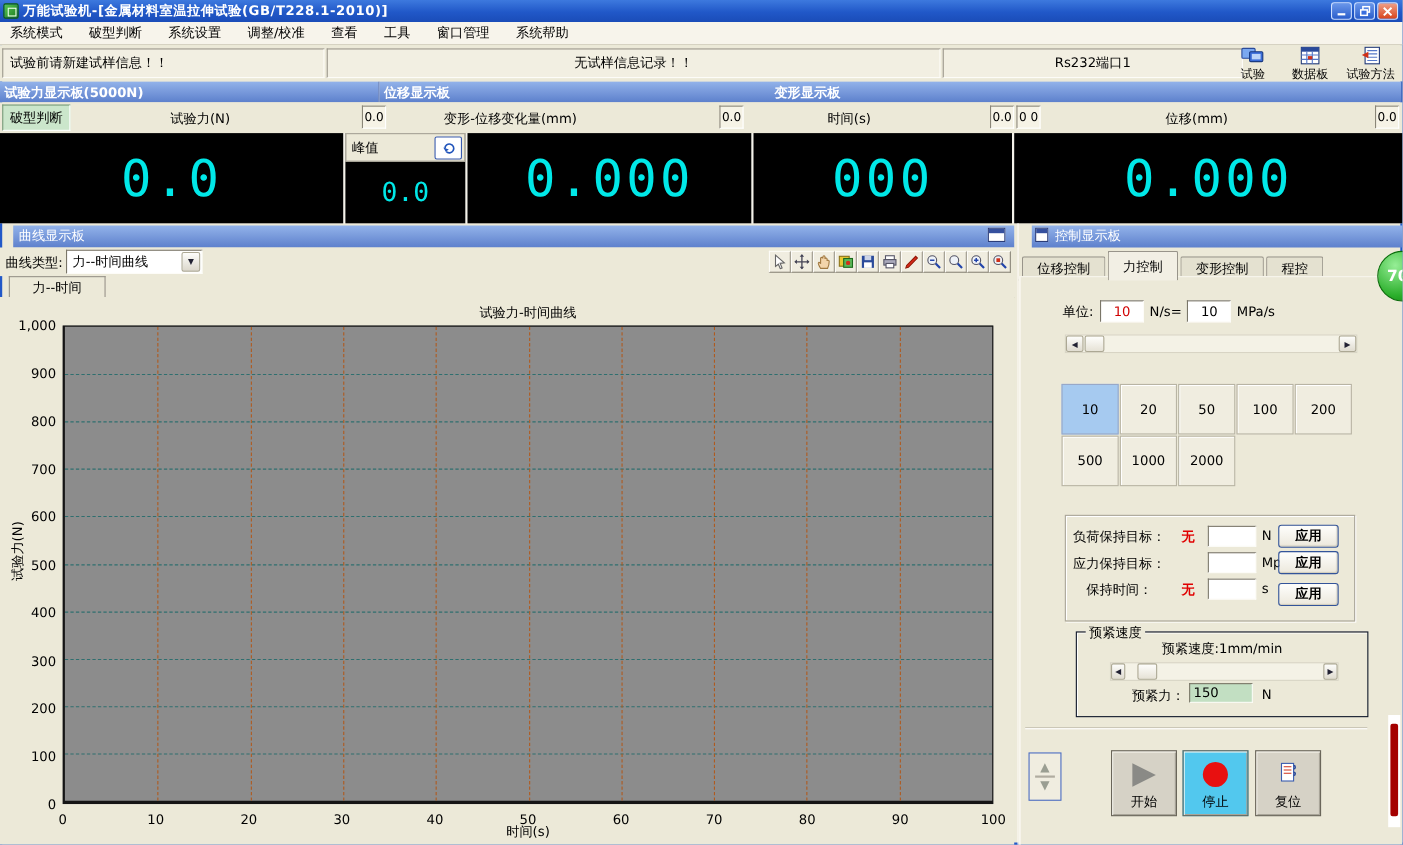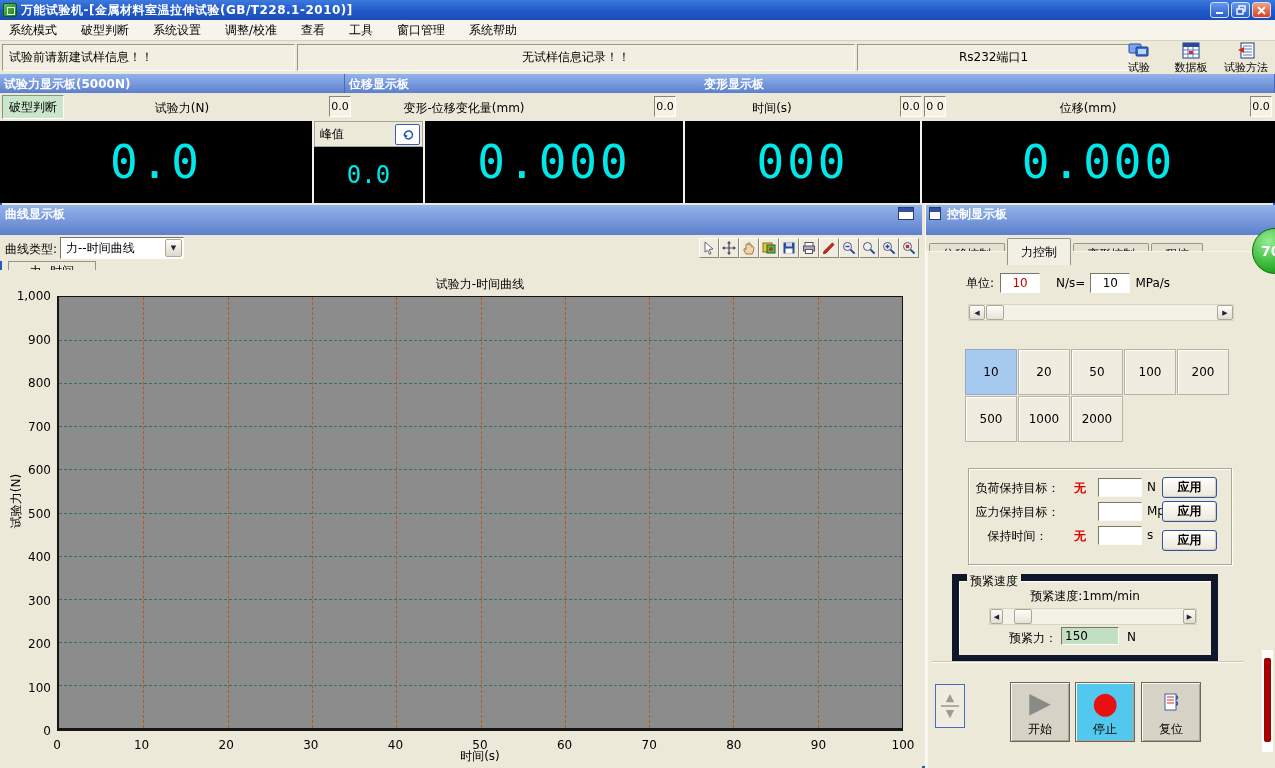--- a/index.html
+++ b/index.html
@@ -105,24 +105,25 @@
   .badge {
     position: absolute; left: 1252px; top: 107px; width: 46px; height: 46px; border-radius: 50%;
     background: radial-gradient(circle at 35% 28%, #96ee96, #2aae2a 65%, #117711);
     border: 1px solid #0c6c0c; color: #fff; font-weight: bold; font-size: 14px;
     display: flex; align-items: center; padding-left: 8px; z-index: 6;
   }
 
   
   .main { position: relative; height: 565px; }
   .panel-hdr {
-    height: 30px; margin-top: 2px;
+    height: 20px; margin-top: 2px;
     background: linear-gradient(180deg,#93b3ea,#5d80cc);
-    color: #fff; font-weight: bold; font-size: 12px; line-height: 18px; padding-left: 5px;
+    color: #fff; font-weight: normal; font-size: 12px; line-height: 18px; padding-left: 5px;
     position: relative;
+    margin-left: 12px;
   }
 
   
   .curvepanel { position: absolute; left: 0; top: 0; width: 922px; height: 565px; }
   .hdr-winicon { position: absolute; right: 8px; top: 2px; width: 16px; height: 13px;
     background: #fff; border: 1px solid #2a3c78; cursor: pointer; }
   .hdr-winicon::before { content:""; position:absolute; left:0; right:0; top:0; height:4px; background:#35509e; }
   .curve-controls { position: relative; height: 26px; background: #ece9d8; }
   .dropdown {
     position: absolute; left: 60px; top: 2px; width: 124px; height: 22px;
@@ -201,22 +202,22 @@
   .hold-label { position: absolute; left: 0; width: 97px; text-align: center; top: 2px; }
   .hold-flag { position: absolute; left: 100px; top: 2px; width: 22px; text-align: center; color: #e00000; font-weight: bold; }
   .hold-input { position: absolute; left: 129px; top: 0; width: 44px; height: 19px; }
   .hold-unit { position: absolute; left: 178px; top: 2px; }
   .apply-btn {
     position: absolute; left: 193px; top: -1px; width: 55px; height: 21px;
     background: linear-gradient(180deg,#fefefc,#ece8dc); border: 1px solid #33549a; border-radius: 3px;
     box-shadow: inset -1px -1px 1px #d0ccbc; font-size: 12px; font-weight: bold;
     text-align: center; line-height: 19px; cursor: pointer;
   }
-  .pret-group { position: absolute; left: 24px; top: 322px; width: 266px; height: 88px;
-    border: 7px solid #0f172a; box-shadow: inset 1px 1px 0 #fff; }
+  .pret-group { position: absolute; left: 50px; top: 322px; width: 266px; height: 78px;
+    border: 1px solid #0f172a; box-shadow: inset 1px 1px 0 #fff; }
   .pret-legend { position: absolute; left: 8px; top: -8px; background: #ece9d8; padding: 0 3px; }
   .pret-speed { position: absolute; left: 0; right: 0; top: 7px; text-align: center; }
   .pret-force-label { position: absolute; left: 50px; top: 49px; }
   .pret-force-input { position: absolute; left: 102px; top: 46px; width: 58px; height: 18px;
     background: #c2dfc2; border: 1px solid; border-color: #7a7668 #fdfcf8 #fdfcf8 #7a7668;
     padding-left: 3px; line-height: 16px; font-size: 12px; }
   .pret-force-unit { position: absolute; left: 168px; top: 49px; }
   .divider { position: absolute; left: 4px; right: 32px; top: 409px;
     border-top: 1px solid #c8c4b4; border-bottom: 1px solid #fff; }
   .jog-btn {
@@ -519,21 +520,21 @@
         <div class="ctab">位移控制</div>
         <div class="ctab active">力控制</div>
         <div class="ctab">变形控制</div>
         <div class="ctab">程控</div>
       </div>
       <div class="ccontent">
 
         <div class="rate-row">
           <span>单位:</span>
           <span class="field red-text" style="margin-left:6px;">10</span>
-          <span style="margin-left:16px;">N/s=</span>
+          <span style="margin-left:5px;">N/s=</span>
           <span class="field" style="margin-left:5px;">10</span>
           <span style="margin-left:5px;">MPa/s</span>
         </div>
 
         <div class="scrollbar" style="left:40px;top:52px;width:266px;">
           <span class="sb-btn" style="left:0;">◀</span>
           <span class="sb-thumb" style="left:17px;"></span>
           <span class="sb-btn" style="right:0;">▶</span>
         </div>
 

